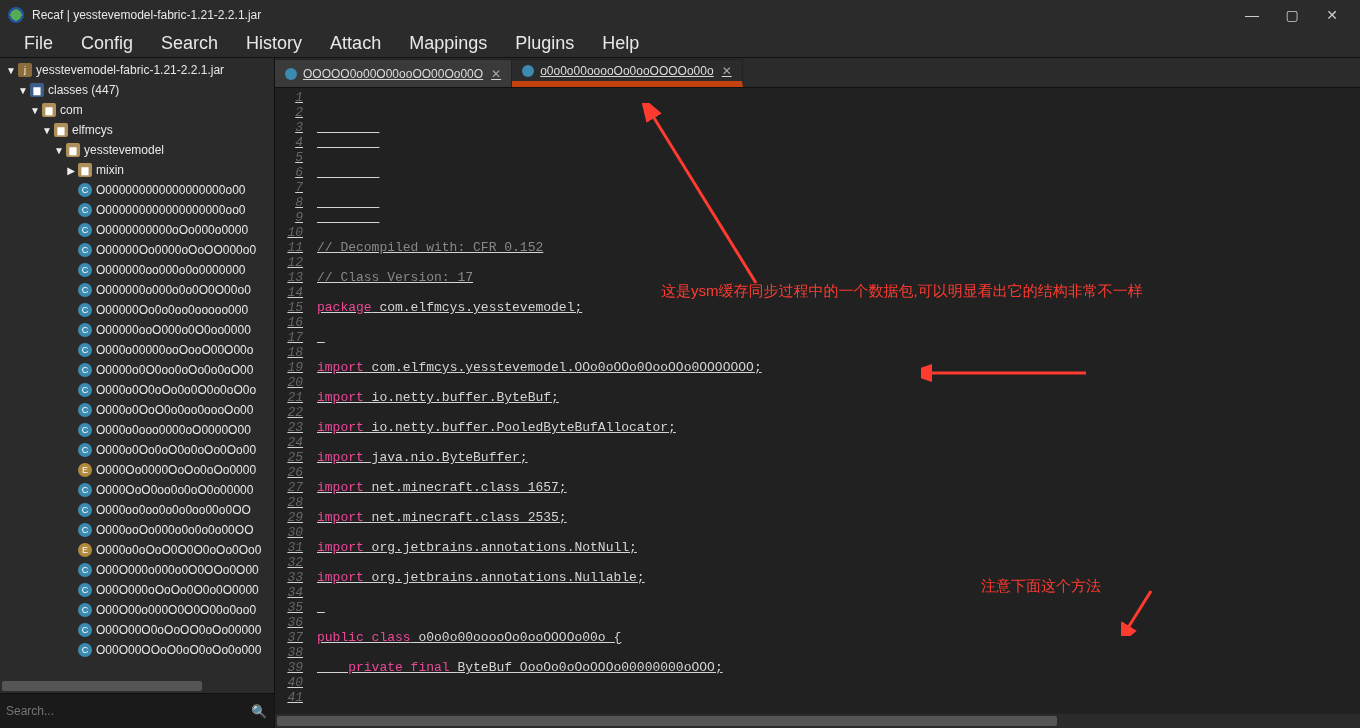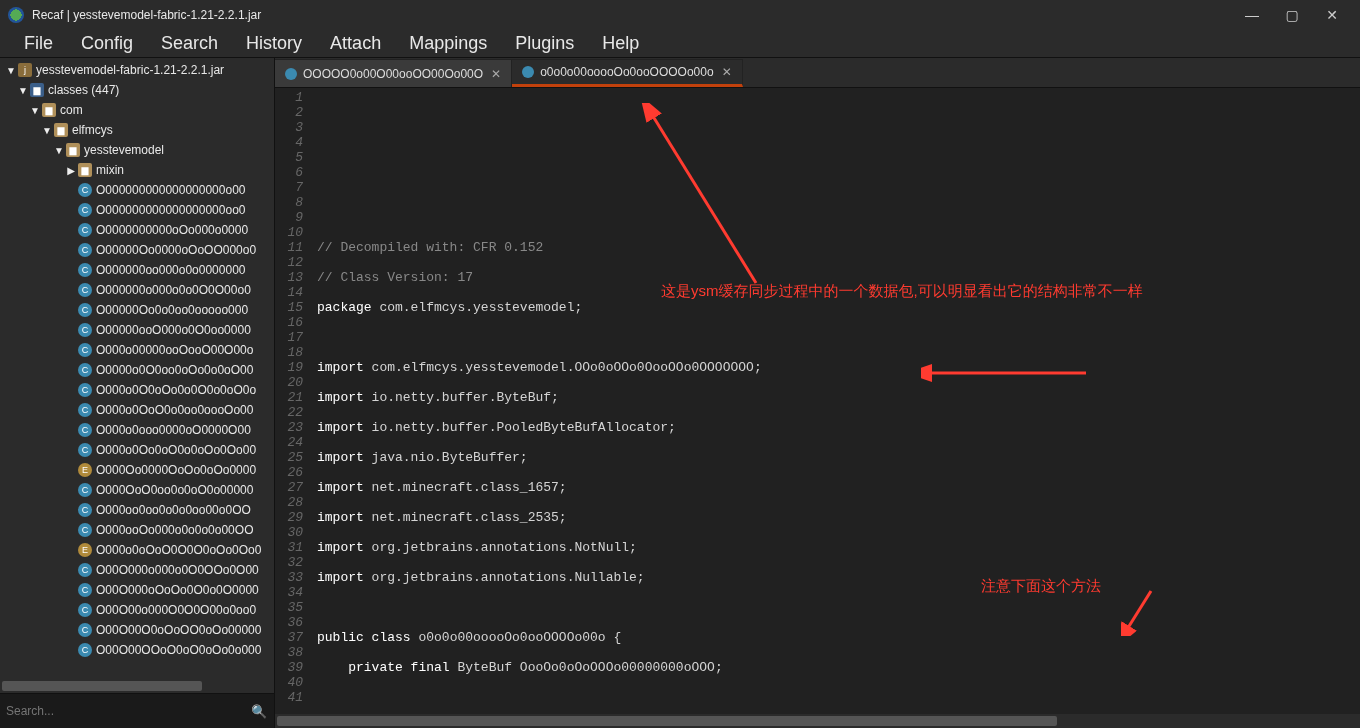--- a/index.html
+++ b/index.html
@@ -113,41 +113,42 @@
   font-size: 12px;
   outline: none;
 }
 .searchbar .sicon { color: #888; margin-left: 4px; }
 .editor {
   flex: 1;
   display: flex;
   flex-direction: column;
   position: relative;
   min-width: 0;
+  text-decoration: underline;
 }
 .tabs {
   height: 30px;
   background: #2b2b2b;
   display: flex;
   align-items: flex-end;
   border-bottom: 1px solid #111;
 }
 .tab {
   height: 28px;
   display: flex;
   align-items: center;
   padding: 0 10px;
   background: #3a3a3a;
   border-right: 1px solid #222;
   border-top: 1px solid #222;
   color: #ddd;
   font-size: 12px;
   margin-top: 2px;
 }
-.tab.active { background: #2b2b2b; border-bottom: 3px solid #c2410c; }
+.tab.active { background: #2b2b2b; border-bottom: 6px solid #c2410c; }
 .tab .ticon { width: 12px; height: 12px; border-radius: 50%; background: #3b8ab0; margin-right: 6px; }
 .tab .closex { margin-left: 8px; color: #aaa; font-size: 12px; }
 .code-area {
   flex: 1;
   display: flex;
   overflow: hidden;
   background: #212121;
   font-family: Consolas,"Courier New",monospace;
   font-size: 13px;
   line-height: 15px;
@@ -163,21 +164,21 @@
   user-select: none;
 }
 .code {
   flex: 1;
   padding: 2px 0 2px 6px;
   white-space: pre;
   overflow: hidden;
   position: relative;
 }
 .cmt { color: #888888; }
-.kw { color: #ffffff; }
+.kw { color: #ec4899; }
 .id { color: #d4d4d4; }
 .annotation-label {
   position: absolute;
   color: #ff3b30;
   font-size: 15px;
   font-family: "Microsoft YaHei","SimSun",sans-serif;
   z-index: 50;
   pointer-events: none;
 }
 .arrow-svg {

